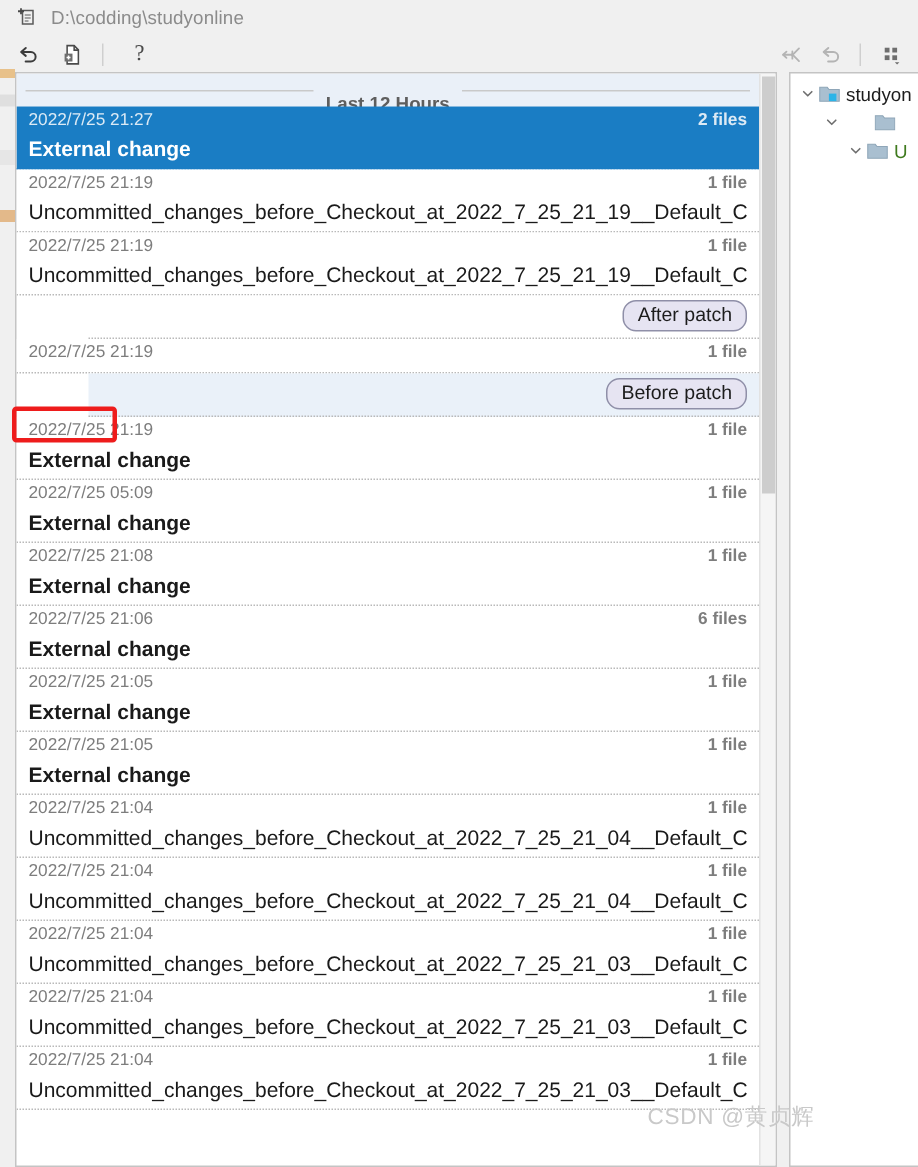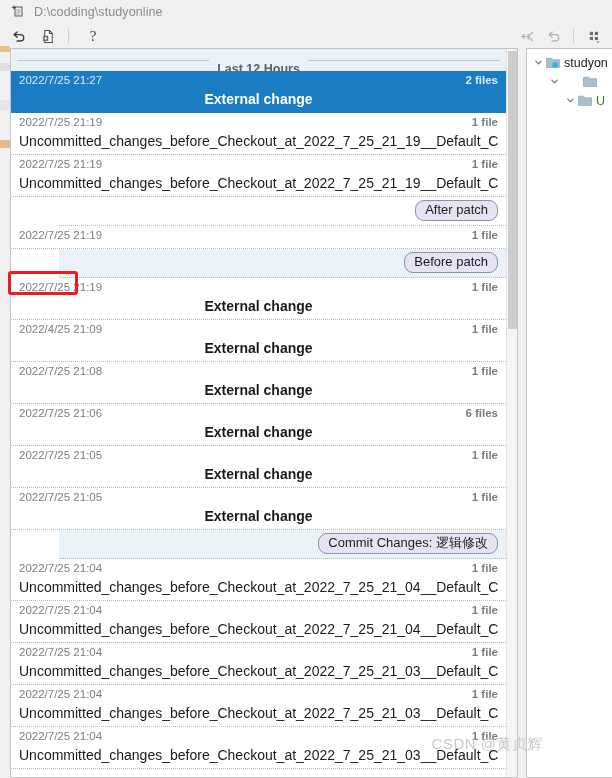--- a/index.html
+++ b/index.html
@@ -97,21 +97,21 @@
   }
   .row-date {
     font-size: 11.5px; color: #7d7d7d; white-space: nowrap;
   }
   .row-files {
     font-size: 11.5px; color: #7d7d7d; white-space: nowrap; font-weight: bold;
   }
   .row-label {
     font-size: 14px; color: #1a1a1a; font-weight: bold;
     white-space: nowrap; overflow: hidden; text-overflow: clip;
-    line-height: 18px; margin-top: 1px; text-align: center;
+    line-height: 18px; margin-top: 1px;
   }
   .row-label.plain { font-weight: normal; }
   .row.selected .row-date,
   .row.selected .row-files { color: #dceaf5; }
   .row.selected .row-label { color: #ffffff; }
 
   
   .row.pillrow {
     padding: 3px 8px 4px 8px;
     min-height: 25px;
@@ -296,21 +296,21 @@
           </div>
           <div class="row">
             <div class="row-top">
               <span class="row-date">2022/7/25 21:19</span>
               <span class="row-files">1 file</span>
             </div>
             <div class="row-label">External change</div>
           </div>
           <div class="row">
             <div class="row-top">
-              <span class="row-date">2022/4/25 21:09</span>
+              <span class="row-date">2022/7/25 05:09</span>
               <span class="row-files">1 file</span>
             </div>
             <div class="row-label">External change</div>
           </div>
           <div class="row">
             <div class="row-top">
               <span class="row-date">2022/7/25 21:08</span>
               <span class="row-files">1 file</span>
             </div>
             <div class="row-label">External change</div>
@@ -328,23 +328,20 @@
               <span class="row-files">1 file</span>
             </div>
             <div class="row-label">External change</div>
           </div>
           <div class="row">
             <div class="row-top">
               <span class="row-date">2022/7/25 21:05</span>
               <span class="row-files">1 file</span>
             </div>
             <div class="row-label">External change</div>
-          </div>
-          <div class="row tinted pillrow">
-            <span class="pill">Commit Changes: 逻辑修改</span>
           </div>
           <div class="row">
             <div class="row-top">
               <span class="row-date">2022/7/25 21:04</span>
               <span class="row-files">1 file</span>
             </div>
             <div class="row-label plain">Uncommitted_changes_before_Checkout_at_2022_7_25_21_04__Default_Chan...</div>
           </div>
           <div class="row">
             <div class="row-top">

